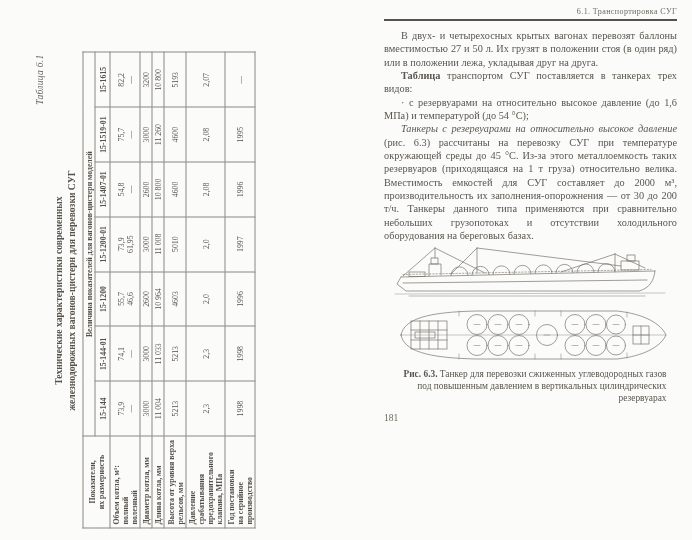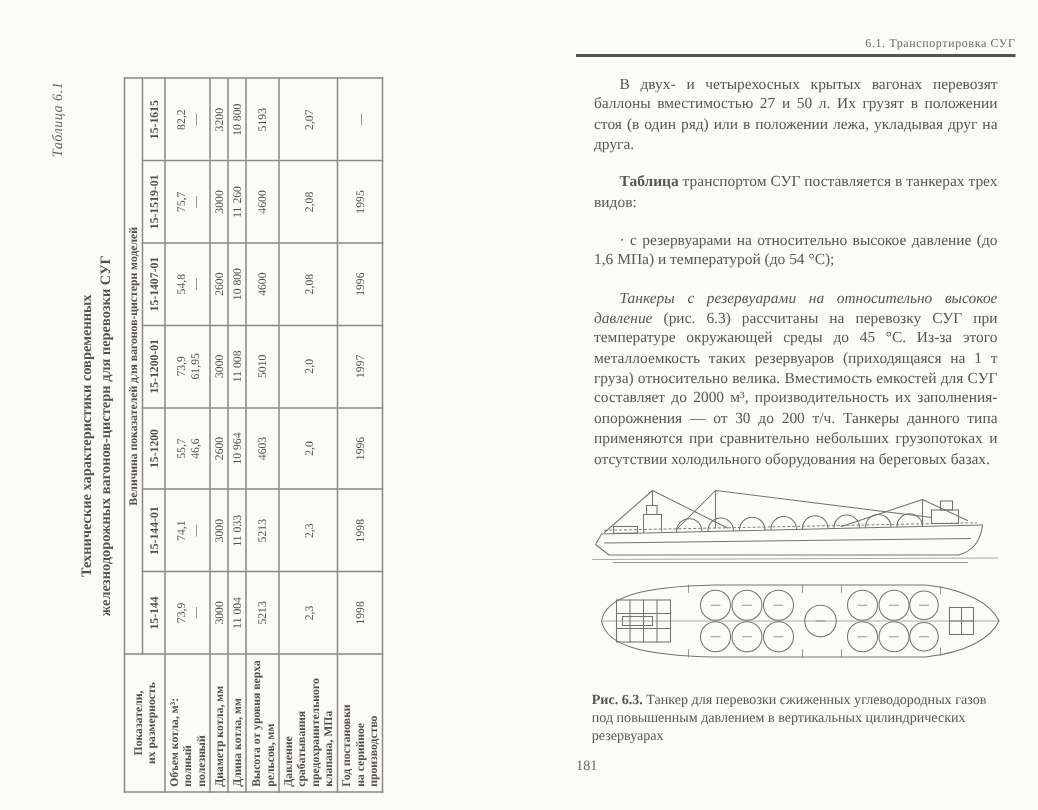--- a/index.html
+++ b/index.html
@@ -42,33 +42,33 @@
     white-space:pre-line;
     overflow:hidden;
   }
   table.wagon th{font-weight:bold;}
   table.wagon td.lbl{text-align:left;font-weight:bold;padding-left:3px;}
   tr.rh1{height:12px;} tr.rh2{height:15px;}
   tr.r0{height:30px;} tr.r1{height:11px;} tr.r2{height:11px;}
   tr.r3{height:22px;} tr.r4{height:30px;} tr.r5{height:22px;}
 
   
-  .right-page{position:absolute;left:384px;top:24px;width:293px;}
+  .right-page{position:absolute;left:384px;top:7px;width:293px;}
   .running-header{
     text-align:right;font-size:8px;color:#6e6a62;letter-spacing:.4px;
   }
   .header-rule{border-bottom:2px solid #57534b;margin-top:3px;}
   .body-text{margin-top:8px;font-size:10.3px;line-height:13.35px;text-align:justify;}
-  .body-text p{margin:12px;text-indent:17px;}
+  .body-text p{margin:0;text-indent:17px;}
   .lead-bold{font-weight:bold;}
   .lead-bold-italic{font-weight:normal;font-style:italic;}
   .figure{margin-top:3px;text-align:center;}
   .figure svg{display:block;margin:0 auto;}
   .fig-caption{
-    margin:18px auto 0;width:272px;text-align:left;
+    margin:4px auto 0;width:272px;text-align:right;
     font-size:9.4px;line-height:12.2px;color:#5a564f;
   }
   .fig-caption b{font-weight:bold;}
   .page-number{margin-top:9px;font-size:9.5px;color:#6b675f;padding-right:1px;}
 </style>
 </head>
 <body>
 
 <div class="spread">
 

